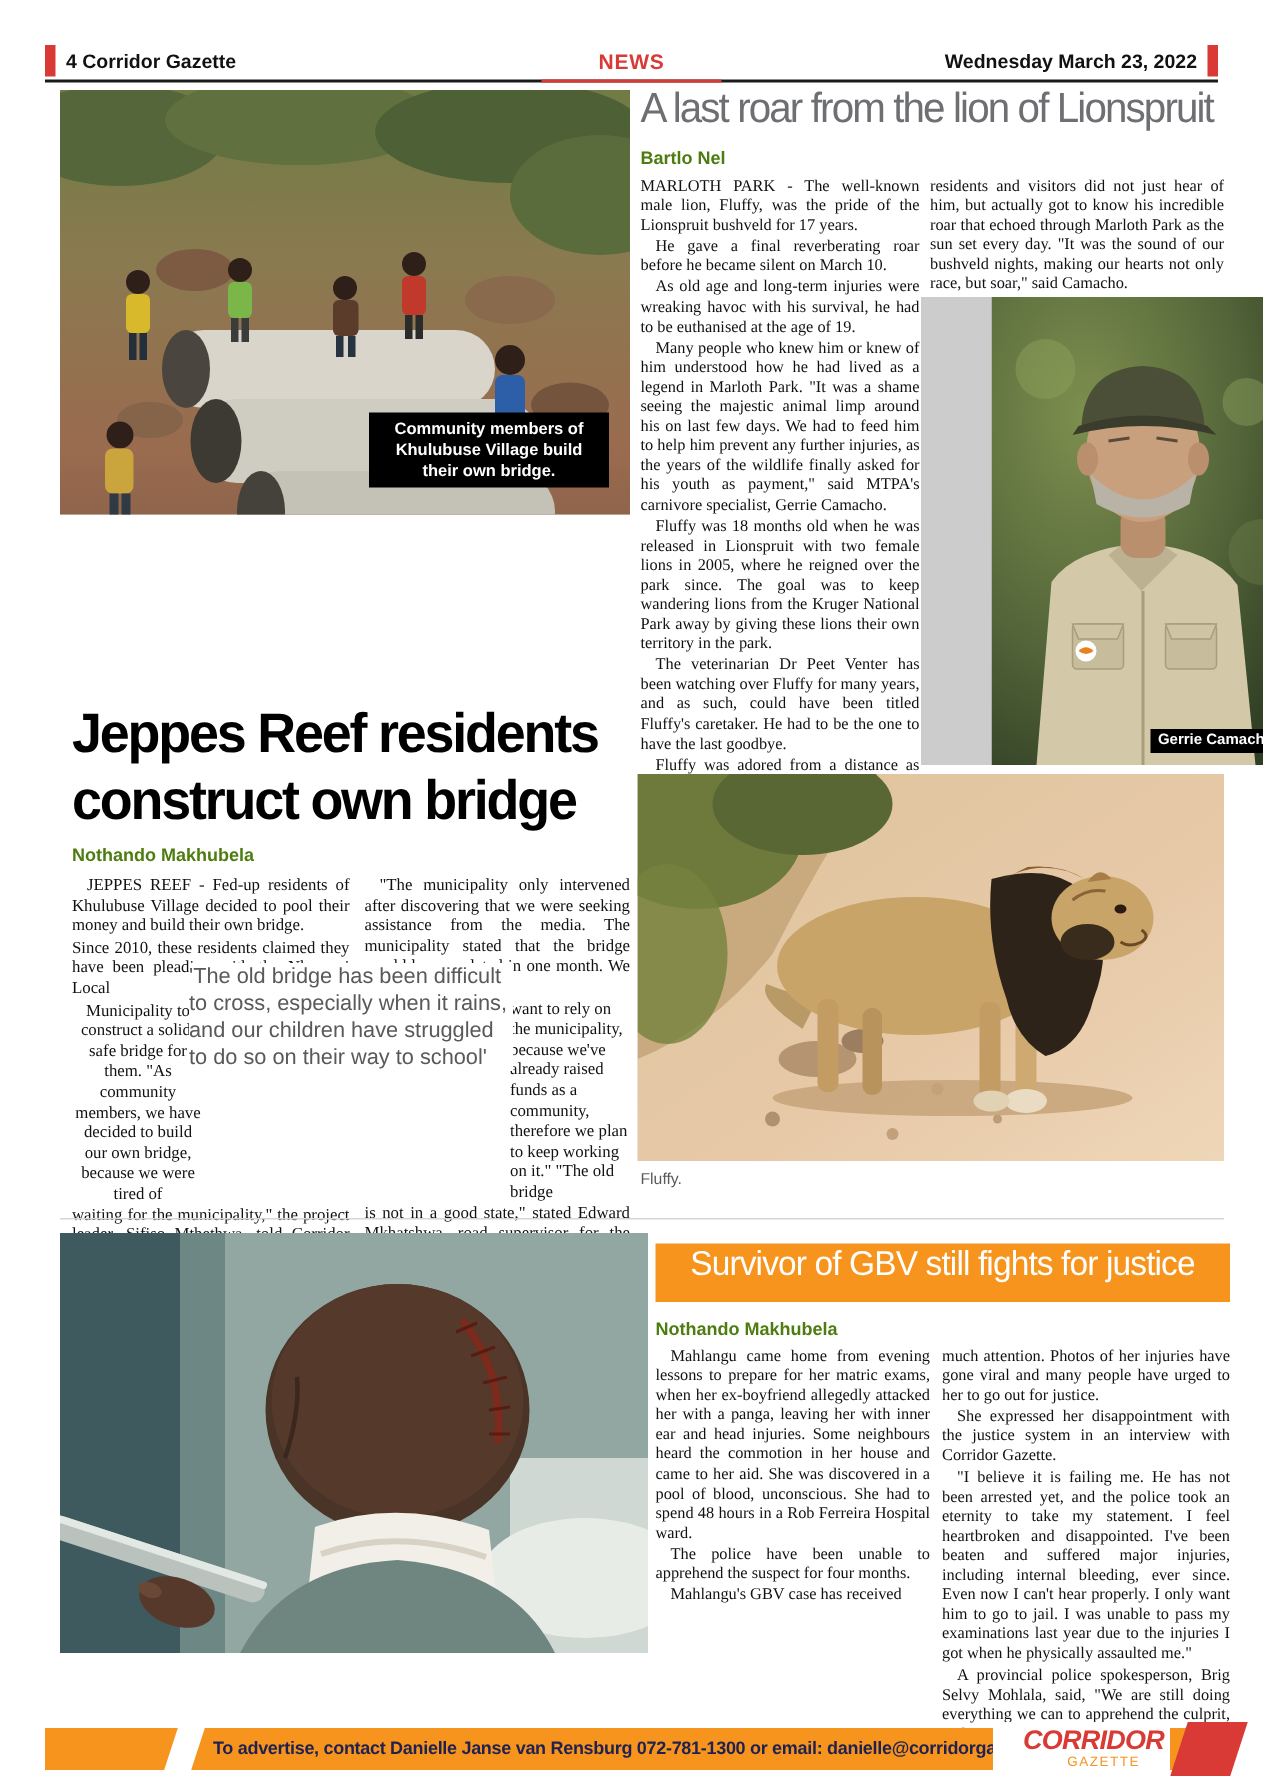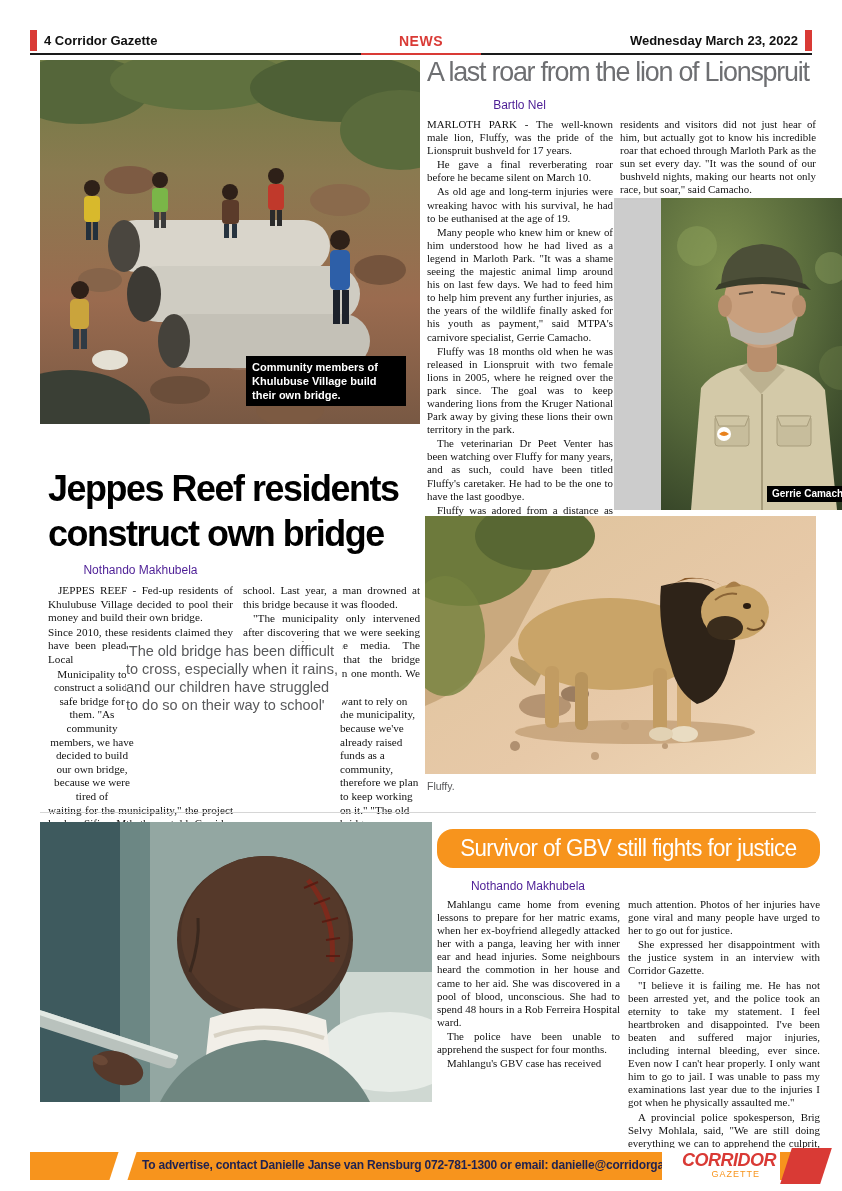--- a/index.html
+++ b/index.html
@@ -18,42 +18,42 @@
   .photo svg{display:block;}
   .photo-cap-box{position:absolute;background:#000;color:#fff;font-family:"Liberation Sans",sans-serif;
                  font-weight:bold;font-size:11px;line-height:14px;padding:4px 6px;}
   .photo-cap-small{position:absolute;background:#000;color:#fff;font-family:"Liberation Sans",sans-serif;
                  font-weight:bold;font-size:10px;line-height:12px;padding:2px 5px;}
   .caption-gray{font-family:"Liberation Sans",sans-serif;font-size:10.5px;color:#58595b;}
   
   .b-headline{position:absolute;left:48px;top:466px;width:375px;font-family:"Liberation Sans",sans-serif;
               font-weight:bold;font-size:37px;line-height:45px;letter-spacing:-1.5px;color:#000;
               transform:scaleX(.97);transform-origin:left top;}
-  .byline{font-family:"Liberation Sans",sans-serif;font-size:12px;color:#4c1d95;text-align:center;}
+  .byline{font-family:"Liberation Sans",sans-serif;font-size:12px;color:#4d7c0f;font-weight:bold;}
   .b-byline{position:absolute;left:48px;top:563px;width:185px;}
   .b-body{position:absolute;left:48px;top:584px;width:372px;height:228px;}
   .cols{display:flex;gap:10px;}
   .col{font-size:11.2px;line-height:13.6px;text-align:justify;}
   .col p{margin:0 0 1px 0;text-indent:10px;}
   .col p.noind{text-indent:0;}
   .narrow-l{width:88px;text-align:center;}
   .narrow-r{width:80px;margin-left:auto;text-align:left;}
   .pullquote{position:absolute;left:50%;top:58px;transform:translateX(-50%);width:216px;
              font-family:"Liberation Sans",sans-serif;font-size:14.5px;line-height:18px;color:#58595b;
              text-align:left;background:#fff;}
   
   .l-headline{position:absolute;left:427px;top:56px;width:400px;font-family:"Liberation Sans",sans-serif;
               font-weight:400;font-size:28px;letter-spacing:-1.3px;color:#6e6f72;transform:scaleX(.96);transform-origin:left top;}
   .l-byline{position:absolute;left:427px;top:98px;width:185px;}
   .l-col1{position:absolute;left:427px;top:118px;width:186px;}
   .l-col2{position:absolute;left:620px;top:118px;width:196px;}
   .rule{position:absolute;background:#d6d6d6;height:1px;}
   
   .g-banner{position:absolute;left:437px;top:829px;width:383px;height:39px;background:#f7941d;
-            display:flex;align-items:center;justify-content:center;border-radius:16px;}
+            display:flex;align-items:flex-start;justify-content:center;}
   .g-banner span{font-family:"Liberation Sans",sans-serif;font-weight:400;font-size:23px;letter-spacing:-.6px;color:#fff;
                  white-space:nowrap;transform:scaleX(.97);}
   .g-byline{position:absolute;left:437px;top:879px;width:182px;}
   .g-col1{position:absolute;left:437px;top:898px;width:183px;}
   .g-col2{position:absolute;left:628px;top:898px;width:192px;}
   .hosp-cap{position:absolute;left:42px;top:1108px;width:390px;}
   
   .footer{position:absolute;left:30px;top:1152px;width:782px;height:28px;background:#f7941d;}
   .f-slash{position:absolute;left:84px;top:-2px;width:18px;height:32px;background:#fff;transform:skewX(-18deg);}
   .f-text{position:absolute;left:112px;top:6px;width:510px;text-align:center;font-family:"Liberation Sans",sans-serif;
@@ -70,21 +70,21 @@
 
   <div class="hdr">
     <div class="hdr-redbar" style="left:0;"></div>
     <div class="hdr-left">4 Corridor Gazette</div>
     <div class="hdr-news">NEWS</div>
     <div class="hdr-news-underline"></div>
     <div class="hdr-date">Wednesday March 23, 2022</div>
     <div class="hdr-redbar" style="right:0;"></div>
   </div>
 
-  <div class="photo" style="left:40px;top:60px;width:380px;height:364px;">
+  <div class="photo" style="left:40px;top:60px;width:380px;height:283px;text-align:center;">
     <svg width="380" height="400" viewBox="0 0 380 400">
       <defs>
         <linearGradient id="terr" x1="0" y1="0" x2="0" y2="1">
           <stop offset="0" stop-color="#6f7c44"></stop>
             <stop offset=".28" stop-color="#8a7a50"></stop>
           <stop offset=".6" stop-color="#9a6b4f"></stop>
             <stop offset="1" stop-color="#6e5340"></stop>
         </linearGradient>
       </defs>
       <rect width="380" height="400" fill="url(#terr)"></rect>
@@ -147,21 +147,20 @@
 
   <div class="b-body">
     <div class="cols">
       <div class="col" style="width:185px;">
         <p>JEPPES REEF - Fed-up residents of Khulubuse Village decided to pool their money and build their own bridge.</p>
         <p class="noind">Since 2010, these residents claimed they have been pleading with the Nkomazi Local</p>
         <div class="narrow-l">Municipality to construct a solid, safe bridge for them. "As community members, we have decided to build our own bridge, because we were tired of</div>
         <p class="noind">waiting for the municipality," the project leader, Sifiso Mthethwa, told Corridor Gazette. "We've been working on this bridge over the Ingugwane River for three weeks now. The old one has been difficult to cross, especially when it rains, and our children have struggled to do so on their way to</p>
       </div>
       <div class="col" style="width:177px;">
-        <p class="noind">school. Last year, a man drowned at this bridge because it was flooded.</p>
         <p>"The municipality only intervened after discovering that we were seeking assistance from the media. The municipality stated that the bridge would be completed in one month. We don't</p>
         <div class="narrow-r">want to rely on the municipality, because we've already raised funds as a community, therefore we plan to keep working on it." "The old bridge</div>
         <p class="noind">is not in a good state," stated Edward Mkhatshwa, road supervisor for the Nkomazi Local Municipality. "We are currently working on this issue as a municipality, and I personally went to visit the site. Everything mentioned by members of the community is correct."</p>
       </div>
     </div>
     <div class="pullquote">'The old bridge has been difficult to cross, especially when it rains, and our children have struggled to do so on their way to school'</div>
   </div>
 
   <div class="l-headline">A last roar from the lion of Lionspruit</div>
   <div class="byline l-byline">Bartlo Nel</div>

